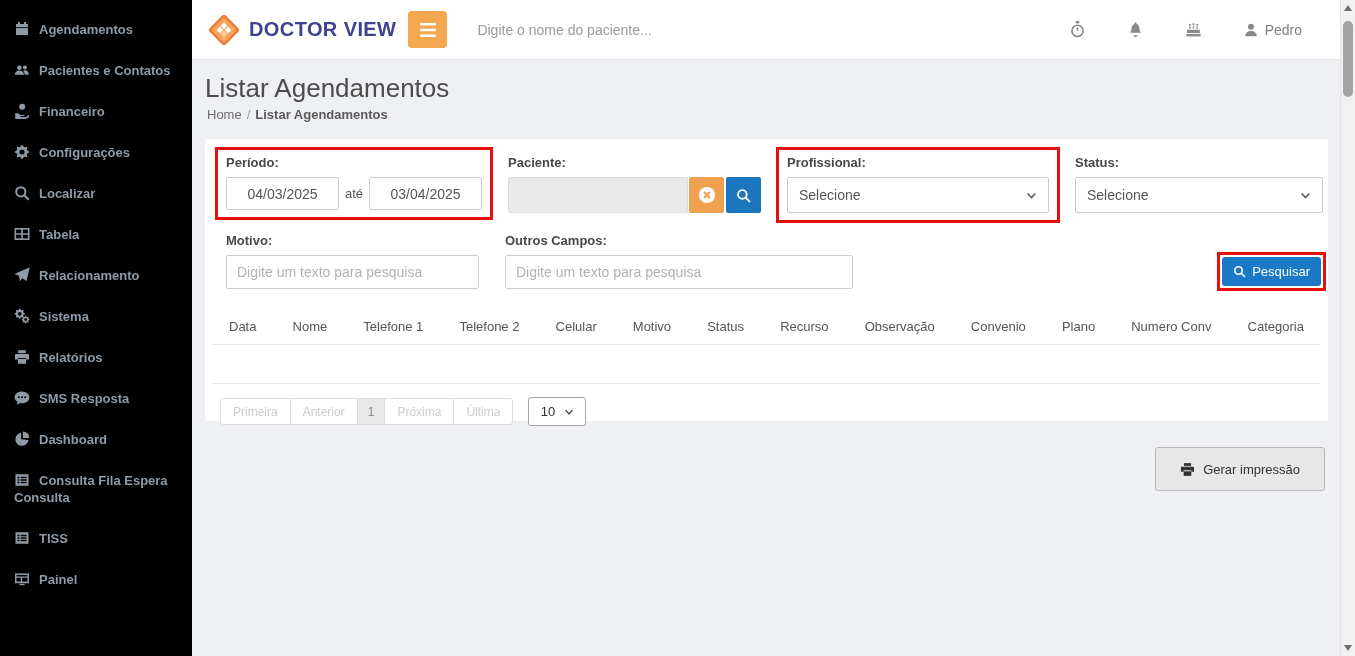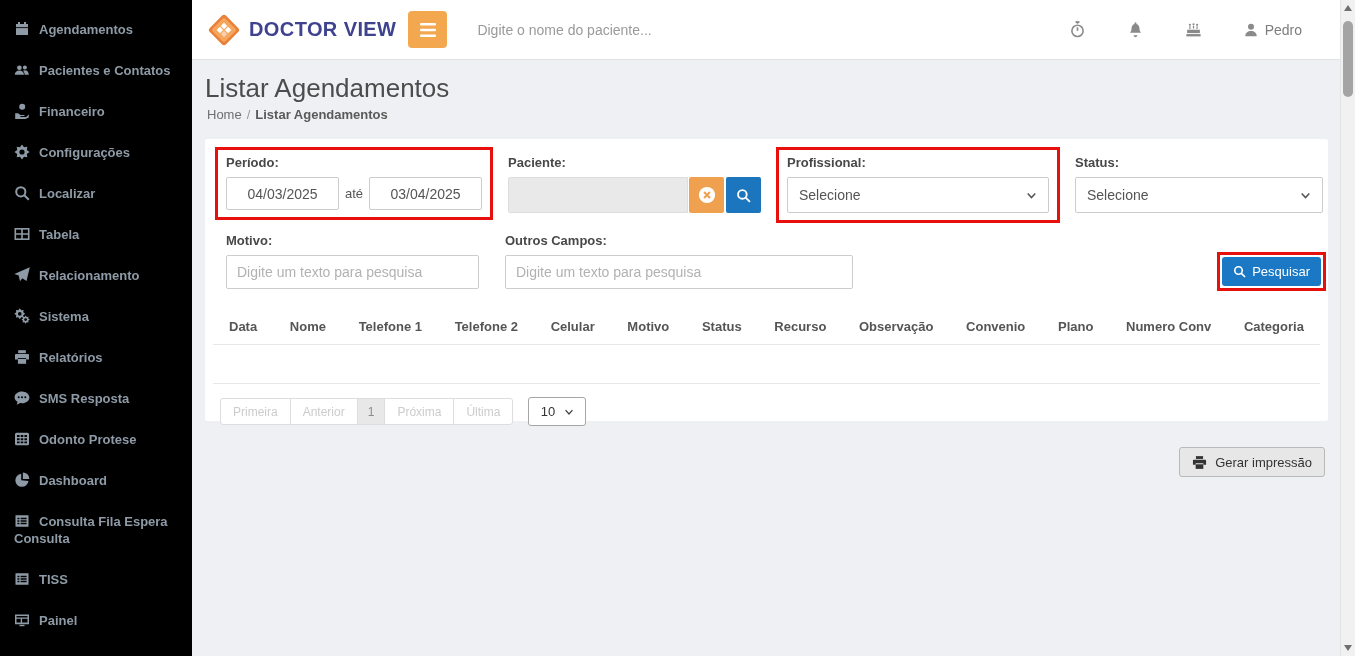--- a/index.html
+++ b/index.html
@@ -57,35 +57,35 @@
   .text-input { width:100%; height:34px; border:1px solid #ccc; border-radius:2px; padding:0 10px; font-size:14px; color:#555; font-family:"Liberation Sans",sans-serif; }
   .text-input::placeholder { color:#b2b2b2; }
   .row2 { margin-top:2px; }
   .pesquisar-wrap { border:3px solid #e8100c; padding:2px; margin-left:auto; margin-right:-6px; margin-top:27px; }
   .btn-pesquisar { height:29px; background:#1b78c4; color:#fff; border:none; border-radius:3px; padding:0 11px; font-size:13px; cursor:pointer; display:flex; align-items:center; gap:6px; font-family:"Liberation Sans",sans-serif; }
   .btn-pesquisar .ic { width:13px; height:13px; }
 
   
   .grid { margin-top:12px; }
   .grid-header { display:flex; justify-content:space-between; padding:8px 16px 10px 16px; border-bottom:1px solid #e7e7e7; }
-  .grid-th { font-size:13px; font-weight:bold; color:#555; white-space:nowrap; }
+  .grid-th { font-size:13px; font-weight:normal; color:#555; white-space:nowrap; }
   .grid-empty { height:39px; border-bottom:1px solid #e7e7e7; }
 
   
   .pagination { display:flex; align-items:center; margin:13px 0 0 7px; }
   .pbtn { height:27px; padding:0 12px; background:#fff; border:1px solid #ddd; color:#ccc; font-size:12px; cursor:pointer; margin-left:-1px; font-family:"Liberation Sans",sans-serif; }
   .pbtn:first-child { margin-left:0; border-radius:3px 0 0 3px; }
   .pbtn.last { border-radius:0 3px 3px 0; }
   .pbtn.current { background:#e8e8e8; color:#8d8d8d; position:relative; z-index:1; padding:0 10px; }
   .page-size { margin-left:15px; width:58px; height:29px; border:1px solid #a6a6a6; border-radius:3px; background:#fff; display:flex; align-items:center; justify-content:center; gap:9px; font-size:13px; color:#333; cursor:pointer; }
   .page-size .ic { width:10px; height:10px; color:#444; }
 
   
   .print-row { display:flex; justify-content:flex-end; margin:26px 15px 0 0; }
-  .btn-print { height:30px; padding:0 12px; background:#e7e7e7; border:1px solid #b9b9b9; border-radius:3px; color:#333; font-size:13px; cursor:pointer; display:flex; align-items:center; gap:8px; font-family:"Liberation Sans",sans-serif; }
+  .btn-print { height:44px; padding:0 24px; background:#e7e7e7; border:1px solid #b9b9b9; border-radius:3px; color:#333; font-size:13px; cursor:pointer; display:flex; align-items:center; gap:8px; font-family:"Liberation Sans",sans-serif; }
   .btn-print .ic { width:15px; height:15px; color:#333; }
 
   
   .scrollbar { width:15px; flex-shrink:0; background:#f1f1f2; border-left:1px solid #e4e4e4; position:relative; }
   .sb-arrow { position:absolute; left:0; right:0; height:14px; display:flex; align-items:center; justify-content:center; color:#6f6f6f; cursor:pointer; }
   .sb-arrow .ic { width:8px; height:6px; }
   .sb-up { top:1px; } .sb-down { bottom:1px; }
   .sb-thumb { position:absolute; top:21px; left:2px; width:10px; height:76px; background:#a4a4a4; border-radius:5px; cursor:grab; }
 
   .ic { display:inline-flex; }
@@ -151,25 +151,20 @@
             <path d="M4.2 1.2h7.6v3H4.2z"></path>
             <path d="M2 5.1h12c.55 0 1 .45 1 1v4.4h-2.9V8.9H3.9v1.6H1V6.1c0-.55.45-1 1-1z"></path>
             <path d="M3.9 9.9h8.2v4.9H3.9z"></path>
           </svg>
         </span><span>Relatórios</span></div>
       <div class="side-item"><span class="ic">
           <svg viewBox="0 0 16 16" fill="currentColor">
             <path fill-rule="evenodd" d="M8 1.4C3.9 1.4.6 4 .6 7.2c0 1.9 1.15 3.6 2.95 4.65L2.7 14.8l3.4-1.7c.6.1 1.25.15 1.9.15 4.1 0 7.4-2.6 7.4-5.8S12.1 1.4 8 1.4z M5.7 7.2a1 1 0 1 1-2 0 1 1 0 0 1 2 0z M9 7.2a1 1 0 1 1-2 0 1 1 0 0 1 2 0z M12.3 7.2a1 1 0 1 1-2 0 1 1 0 0 1 2 0z"></path>
           </svg>
         </span><span>SMS Resposta</span></div>
-      <div class="side-item"><span class="ic">
-          <svg viewBox="0 0 16 16" fill="currentColor">
-            <path fill-rule="evenodd" d="M2.5 1.8h11A1.5 1.5 0 0 1 15 3.3v9.4a1.5 1.5 0 0 1-1.5 1.5h-11A1.5 1.5 0 0 1 1 12.7V3.3a1.5 1.5 0 0 1 1.5-1.5z M3 4h2.6v2.1H3z M6.7 4h2.6v2.1H6.7z M10.4 4H13v2.1h-2.6z M3 7.2h2.6v2.1H3z M6.7 7.2h2.6v2.1H6.7z M10.4 7.2H13v2.1h-2.6z M3 10.4h2.6v1.8H3z M6.7 10.4h2.6v1.8H6.7z M10.4 10.4H13v1.8h-2.6z"></path>
-          </svg>
-        </span><span>Odonto Protese</span></div>
       <div class="side-item"><span class="ic">
           <svg viewBox="0 0 16 16" fill="currentColor">
             <path d="M7.2 1.7A6.6 6.6 0 1 0 14.5 9L7.2 8.2z"></path>
             <path d="M8.9.4a6.6 6.6 0 0 1 6.5 6.6H8.9z"></path>
           </svg>
         </span><span>Dashboard</span></div>
       <div class="side-item"><span class="ic">
           <svg viewBox="0 0 16 16" fill="currentColor">
             <path fill-rule="evenodd" d="M1.5 2.3h13v11.4h-13z M3.4 4.7h2v1.6h-2z M6.6 4.7h6v1.6h-6z M3.4 7.2h2v1.6h-2z M6.6 7.2h6v1.6h-6z M3.4 9.7h2v1.6h-2z M6.6 9.7h6v1.6h-6z"></path>
           </svg>

